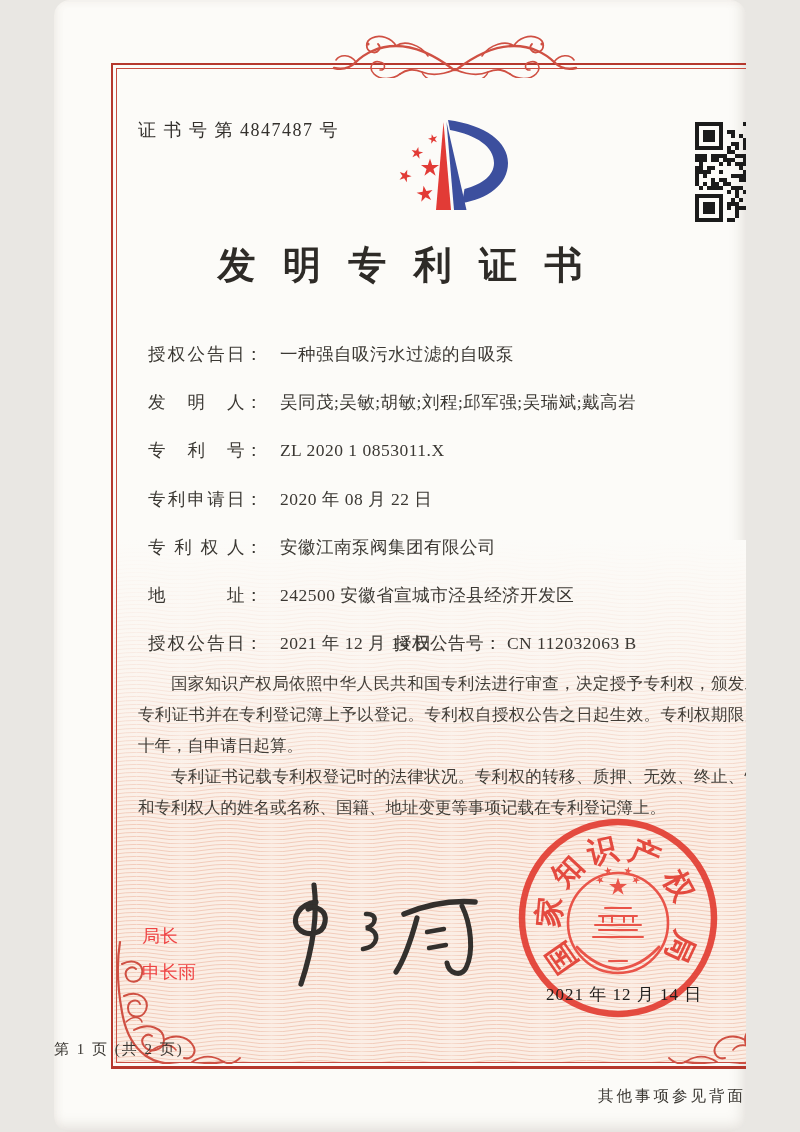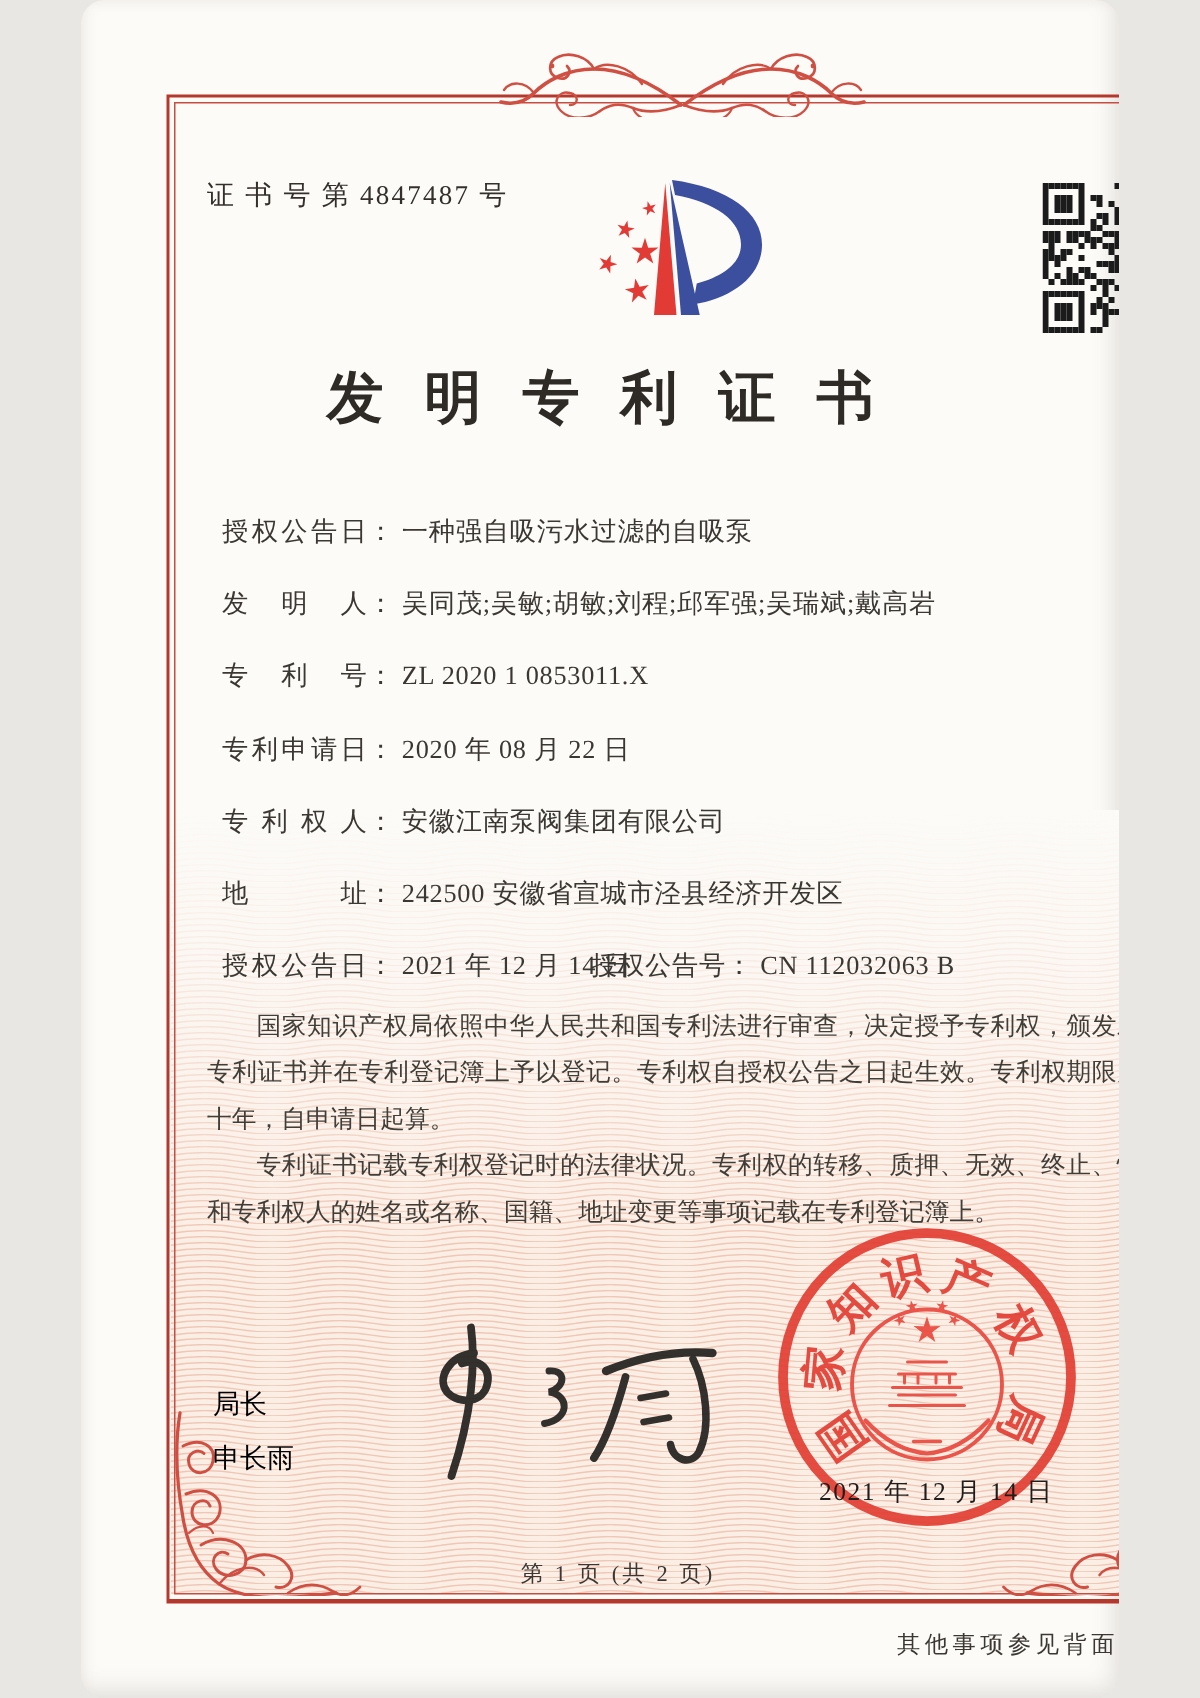--- a/index.html
+++ b/index.html
@@ -17,30 +17,30 @@
         background:linear-gradient(180deg,#fcfbf8 0%,rgba(252,251,248,.65) 22%,rgba(252,251,248,0) 55%);}
   .content{position:absolute;inset:0;z-index:4;}
   .cert-no{position:absolute;left:84px;top:118px;font-size:18px;letter-spacing:1.5px;color:#33302c;}
   .logo{position:absolute;left:330px;top:110px;}
   .qr{position:absolute;left:641px;top:122px;width:100px;height:100px;}
   .title{position:absolute;left:0;top:240px;width:100%;text-align:center;font-size:38px;
         font-weight:600;letter-spacing:.72em;text-indent:.72em;color:#2e2b27;}
   .field-row{position:absolute;left:94px;width:630px;font-size:17.5px;letter-spacing:.5px;white-space:nowrap;}
   .field-label{display:inline-block;width:97px;text-align:justify;text-align-last:justify;
         -moz-text-align-last:justify;vertical-align:top;}
-  .field-value{margin-left:0px;}
+  .field-value{margin-left:12px;}
   .pair2{position:absolute;left:246px;top:0;}
   .paras{position:absolute;left:84px;top:668px;width:640px;font-size:16.5px;line-height:31px;
         text-align:justify;color:#413d37;}
   .paras p{margin:0;text-indent:2em;}
-  .signer{position:absolute;left:88px;top:918px;font-size:18px;line-height:36px;color:#000000;}
+  .signer{position:absolute;left:88px;top:918px;font-size:18px;line-height:36px;color:#ef4444;}
   .signature{position:absolute;left:200px;top:872px;z-index:6;}
   .seal{position:absolute;left:457px;top:811px;z-index:5;}
   .seal-date{position:absolute;left:492px;top:983px;z-index:6;font-size:17px;color:#1e1d1b;letter-spacing:1px;}
-  .footer-page{position:absolute;left:12px;top:1040px;width:100%;text-align:center;font-size:15px;
+  .footer-page{position:absolute;left:0;top:1040px;width:100%;text-align:left;font-size:15px;
         letter-spacing:2px;color:#3b3833;}
   .footer-note{position:absolute;left:0;top:1086px;width:100%;text-align:right;font-size:15.5px;
         letter-spacing:3px;color:#3b3833;}
   .ornament{position:absolute;z-index:3;pointer-events:none;}
   svg text.ring{font-family:"Liberation Serif","DejaVu Serif",serif;font-weight:bold;font-size:30px;}
 </style>
 </head>
 <body>
 
 <div class="page">

